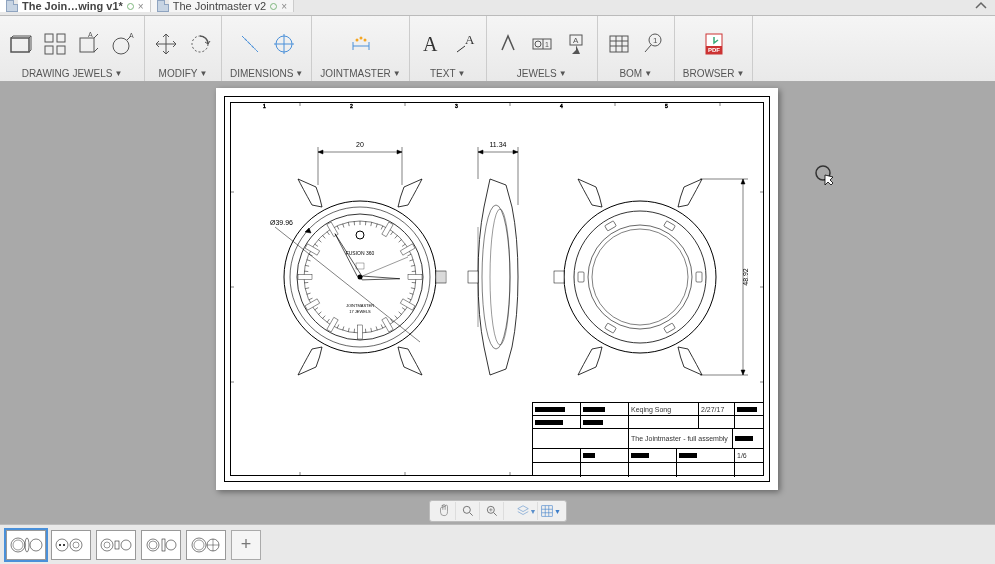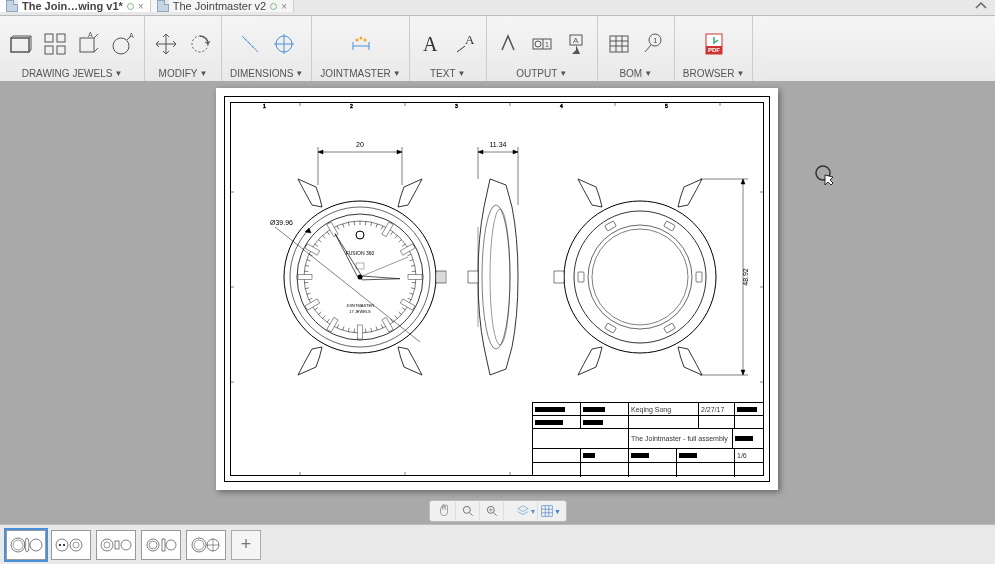--- a/index.html
+++ b/index.html
@@ -226,21 +226,21 @@
       </div>
       <div class="ribbon-icn">
         <svg viewBox="0 0 24 24">
             <rect x="6" y="3" width="12" height="10" fill="none" stroke="#555"></rect>
             <text x="9" y="11" font-size="8" fill="#555">A</text>
             <path d="M12 13 L12 18 L8 22 L16 22 Z" fill="#555"></path>
           </svg>
       </div>
     </div>
     <div class="ribbon-label">
-        <span>OUTPUT</span>
+        <span>JEWELS</span>
         <span class="caret">▼</span>
       </div>
   </div>
 
   <div class="ribbon-group">
     <div class="ribbon-icons">
       <div class="ribbon-icn">
         <svg viewBox="0 0 24 24">
             <rect x="3" y="4" width="18" height="16" fill="none" stroke="#555"></rect>
             <line x1="3" y1="9" x2="21" y2="9" stroke="#555"></line>

